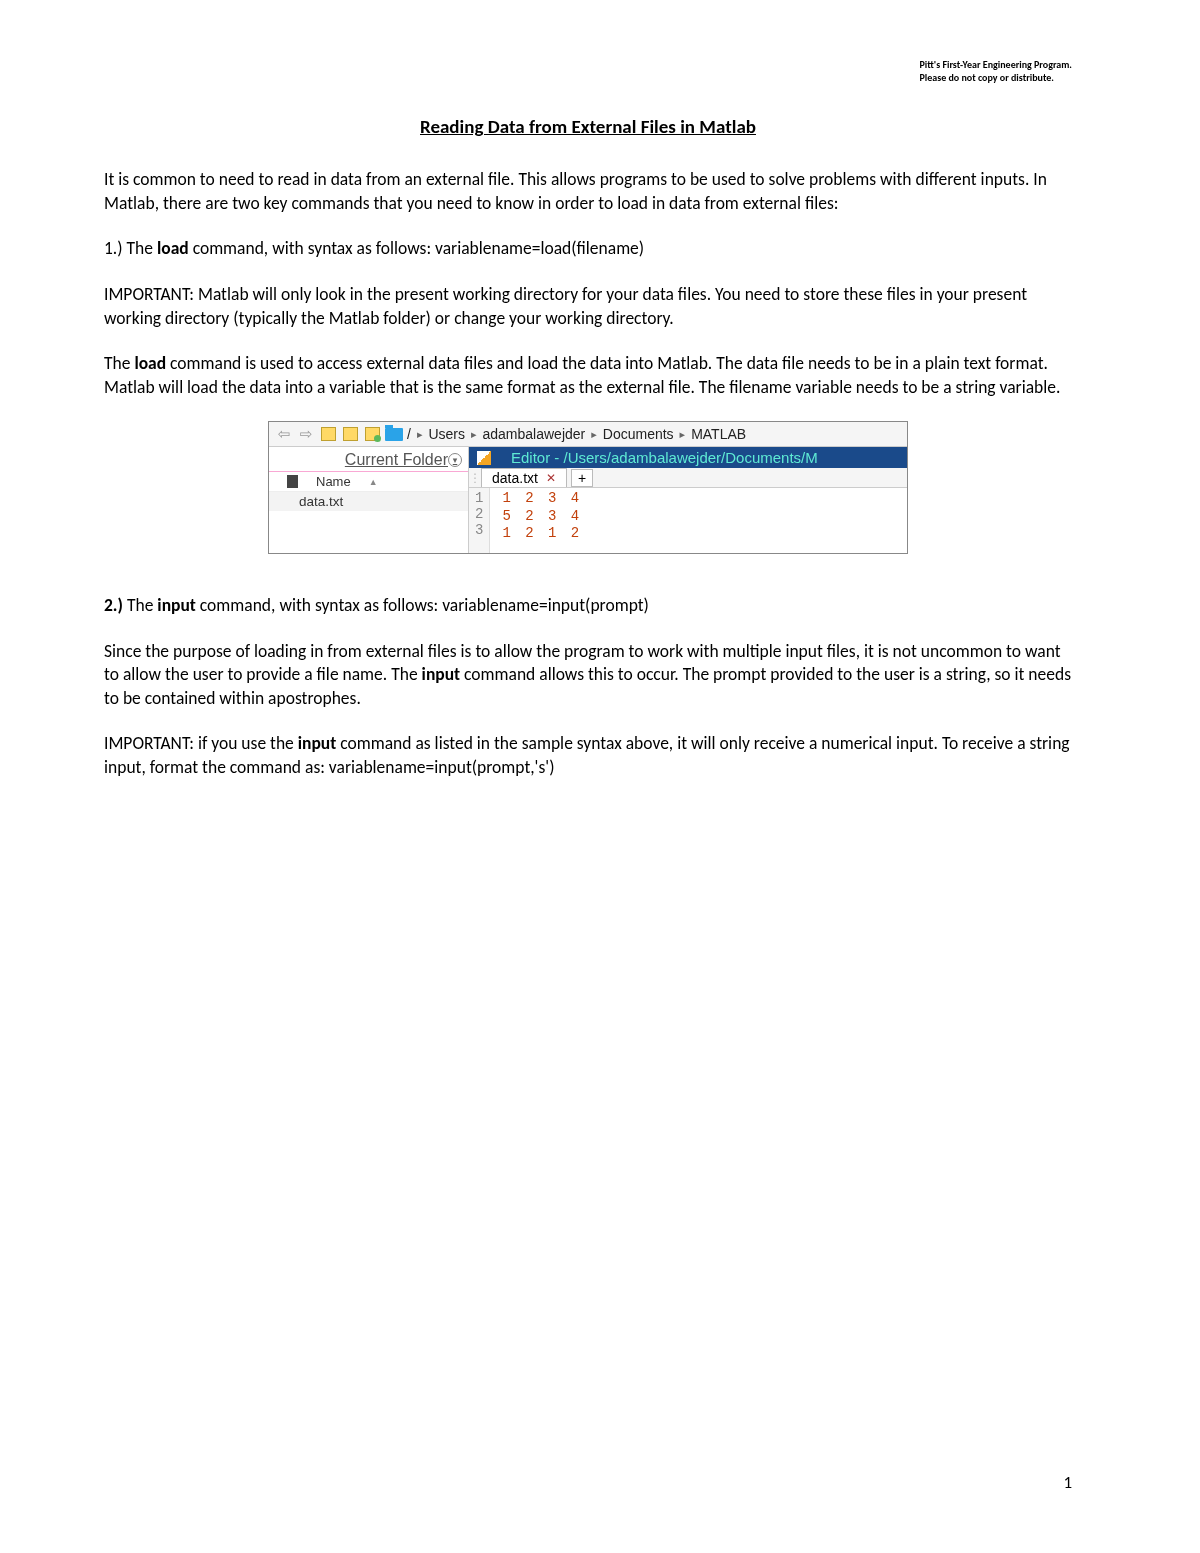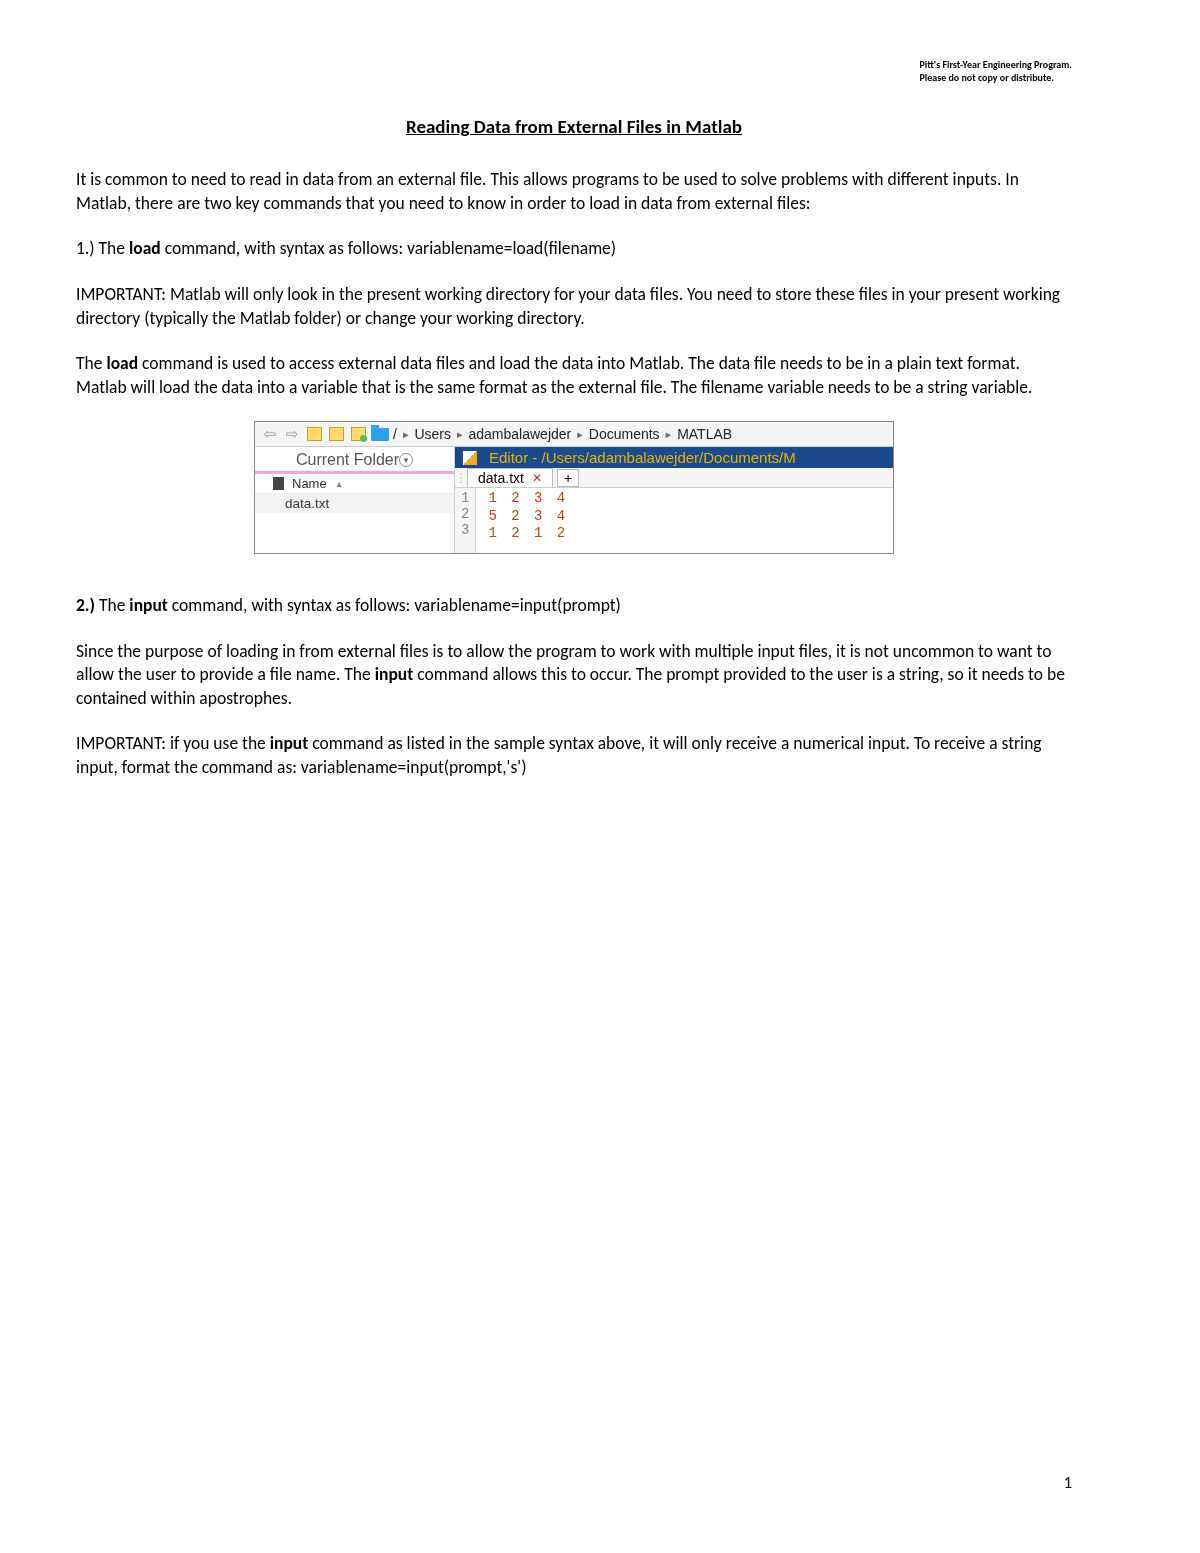--- a/index.html
+++ b/index.html
@@ -14,21 +14,21 @@
   .header-notice {
     position: absolute;
     top: 58px;
     right: 128px;
     text-align: left;
     font-size: 10px;
     line-height: 1.3;
     font-weight: bold;
   }
   .page {
-    padding: 115px 128px 0 76px;
+    padding: 115px 128px 0 104px;
   }
   .title {
     text-align: center;
     font-weight: bold;
     text-decoration: underline;
     font-size: 19px;
     margin-bottom: 30px;
   }
   .para {
     font-size: 17.5px;
@@ -76,41 +76,42 @@
   .bc-sep { color:#666; font-size:11px; padding: 0 2px; }
   .bc-text { color:#222; }
   .ms-body { display:flex; }
   .ms-left {
     width: 200px;
     border-right: 1px solid #ccc;
     padding: 2px 0 18px 0;
   }
   .cf-title {
     font-size: 16px; color:#555; padding: 2px 6px;
-    display:flex; justify-content:center; align-items:center;
-    border-bottom: 3px solid #f9a8d4;
+    display:flex; justify-content:flex-end; align-items:center;
+    border-bottom: 1px solid #f9a8d4;
+    text-decoration: underline;
   }
   .cf-circle {
     width:14px; height:14px; border:1px solid #888; border-radius:50%;
     display:inline-flex; align-items:center; justify-content:center;
     font-size:9px; color:#666;
   }
   .cf-head {
-    display:flex; align-items:center; gap:8px; padding:2px 6px 2px 18px;
+    display:flex; align-items:center; gap:18px; padding:2px 6px 2px 18px;
     font-size:13px; color:#333; border-bottom:1px solid #eee;
   }
   .cf-doc-ico { width:11px; height:13px; background:#444; }
   .cf-sort { font-size:9px; color:#888; }
   .cf-file {
     padding: 2px 6px 2px 30px; font-size:13.5px; color:#333; background:#f3f3f3;
   }
   .ms-right { flex:1; }
   .ed-title {
-    background:#1a4a8a; color:#eab308; padding:2px 8px;
-    display:flex; align-items:center; gap:12px;
+    background:#1a4a8a; color:#5eead4; padding:2px 8px;
+    display:flex; align-items:center; gap:20px;
     font-size:15px;
   }
   .ed-ico { width:14px; height:14px; background:#fff; display:inline-block;
     background: linear-gradient(135deg,#fff 50%,#f5a623 50%); }
   .ed-tabs {
     display:flex; align-items:center; border-bottom:1px solid #ccc;
     background:#f5f5f5;
   }
   .ed-handle { width:10px; color:#bbb; text-align:center; font-size:12px; line-height:10px; padding:2px 0;}
   .ed-tab {

